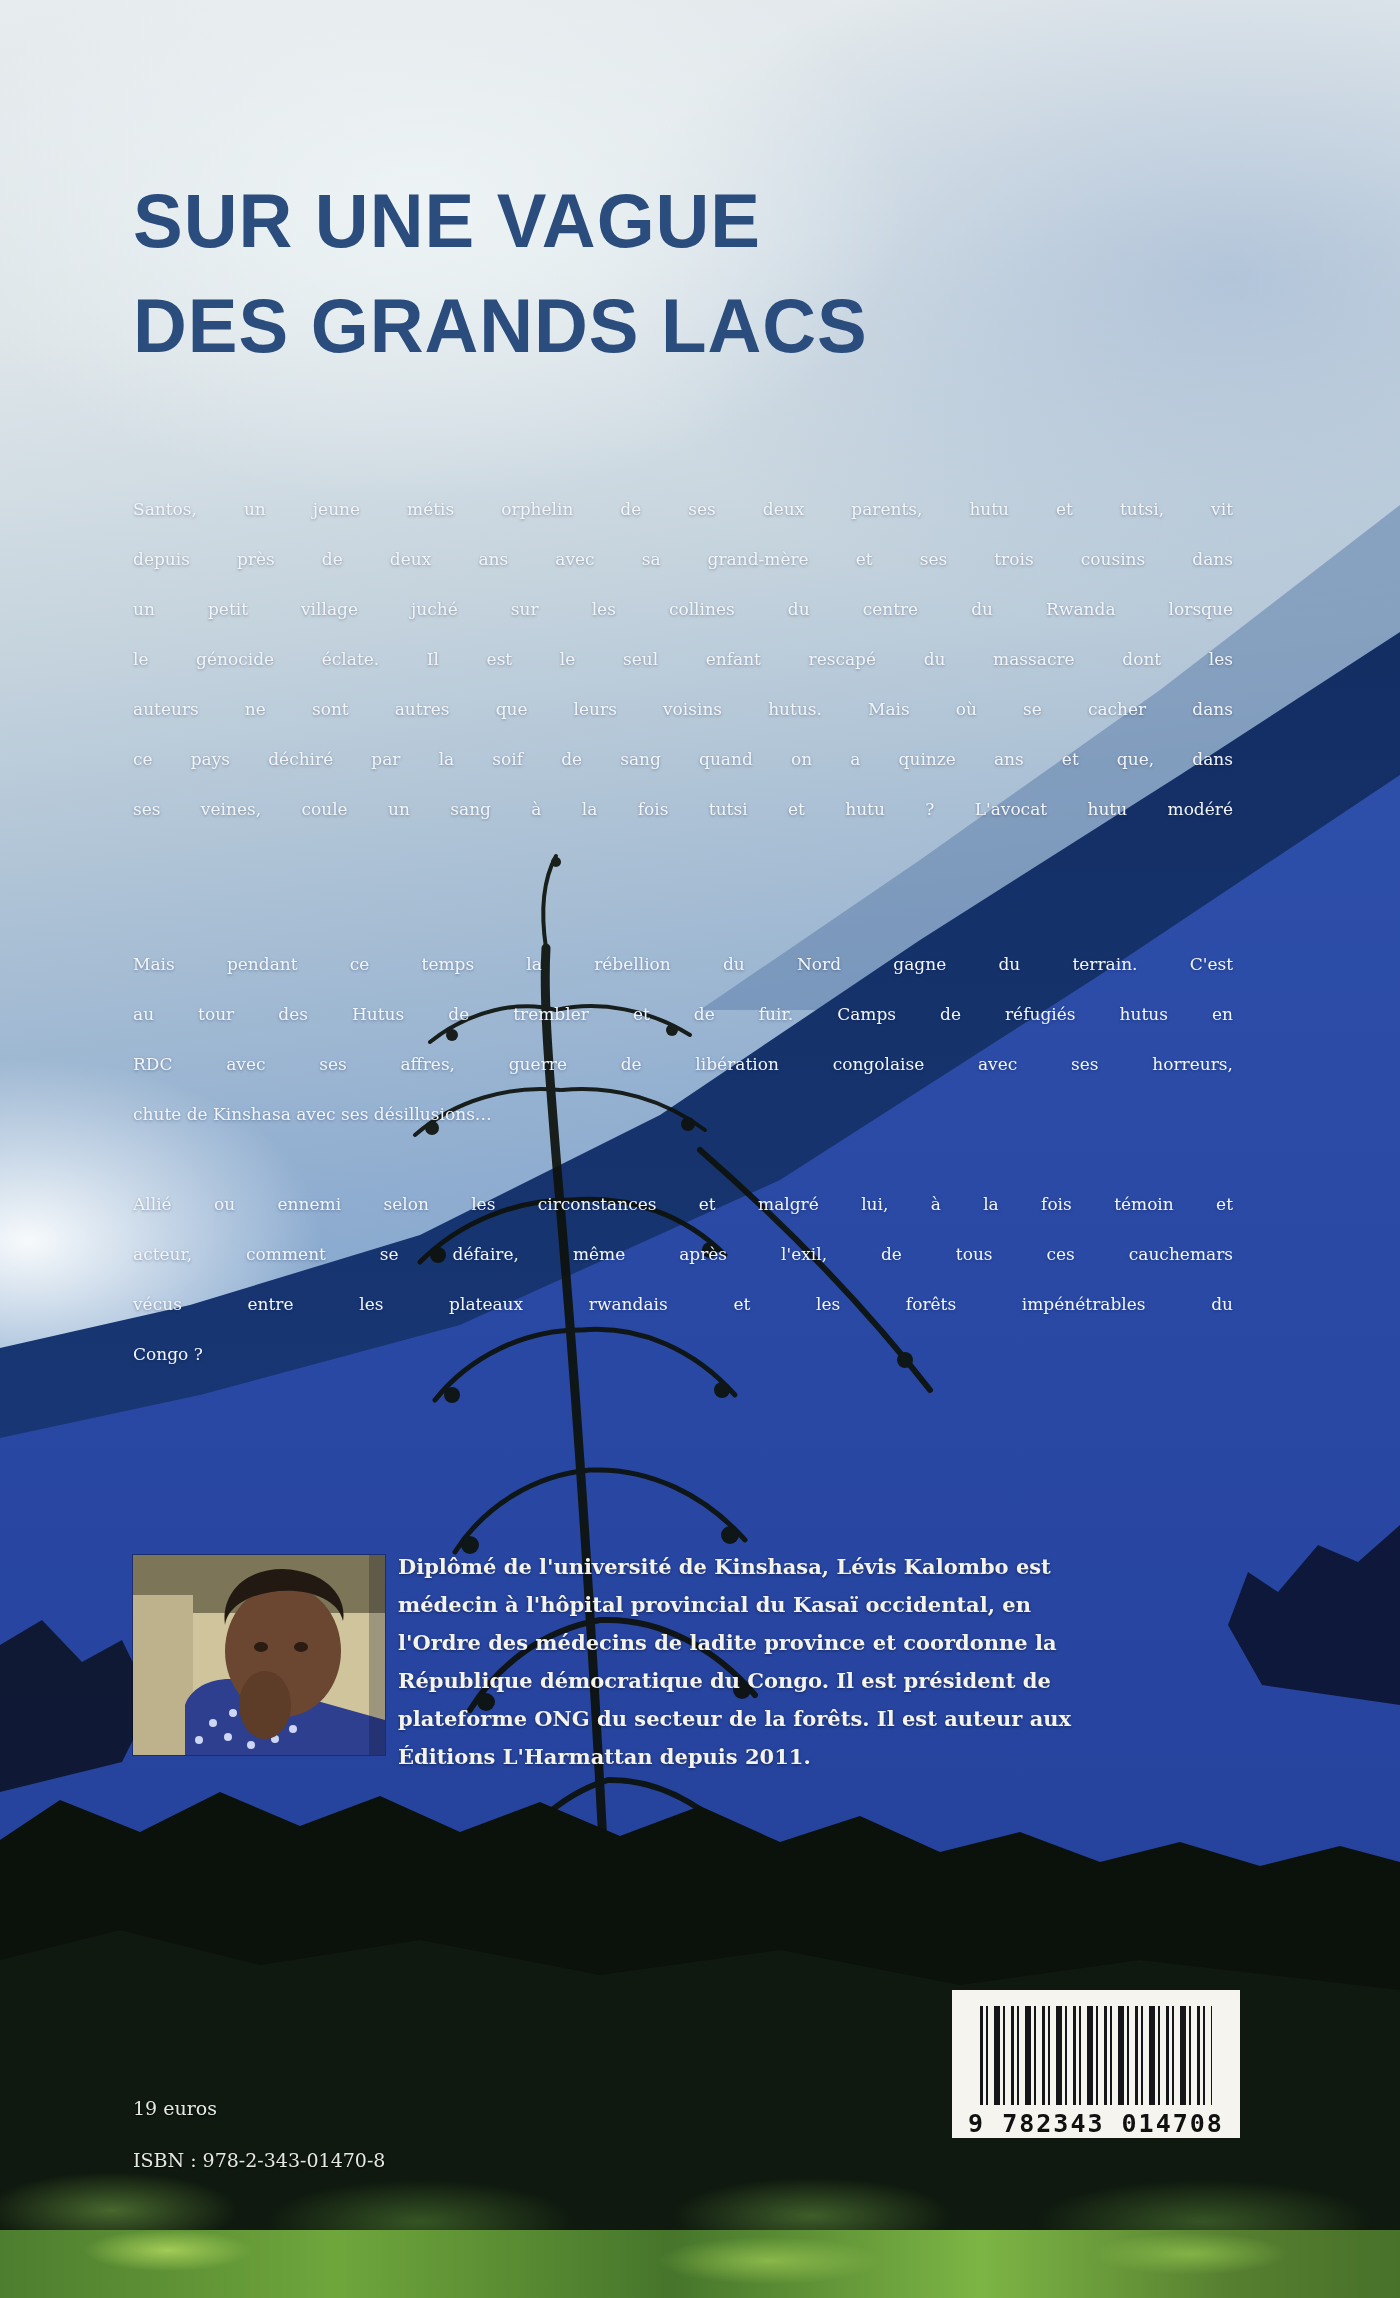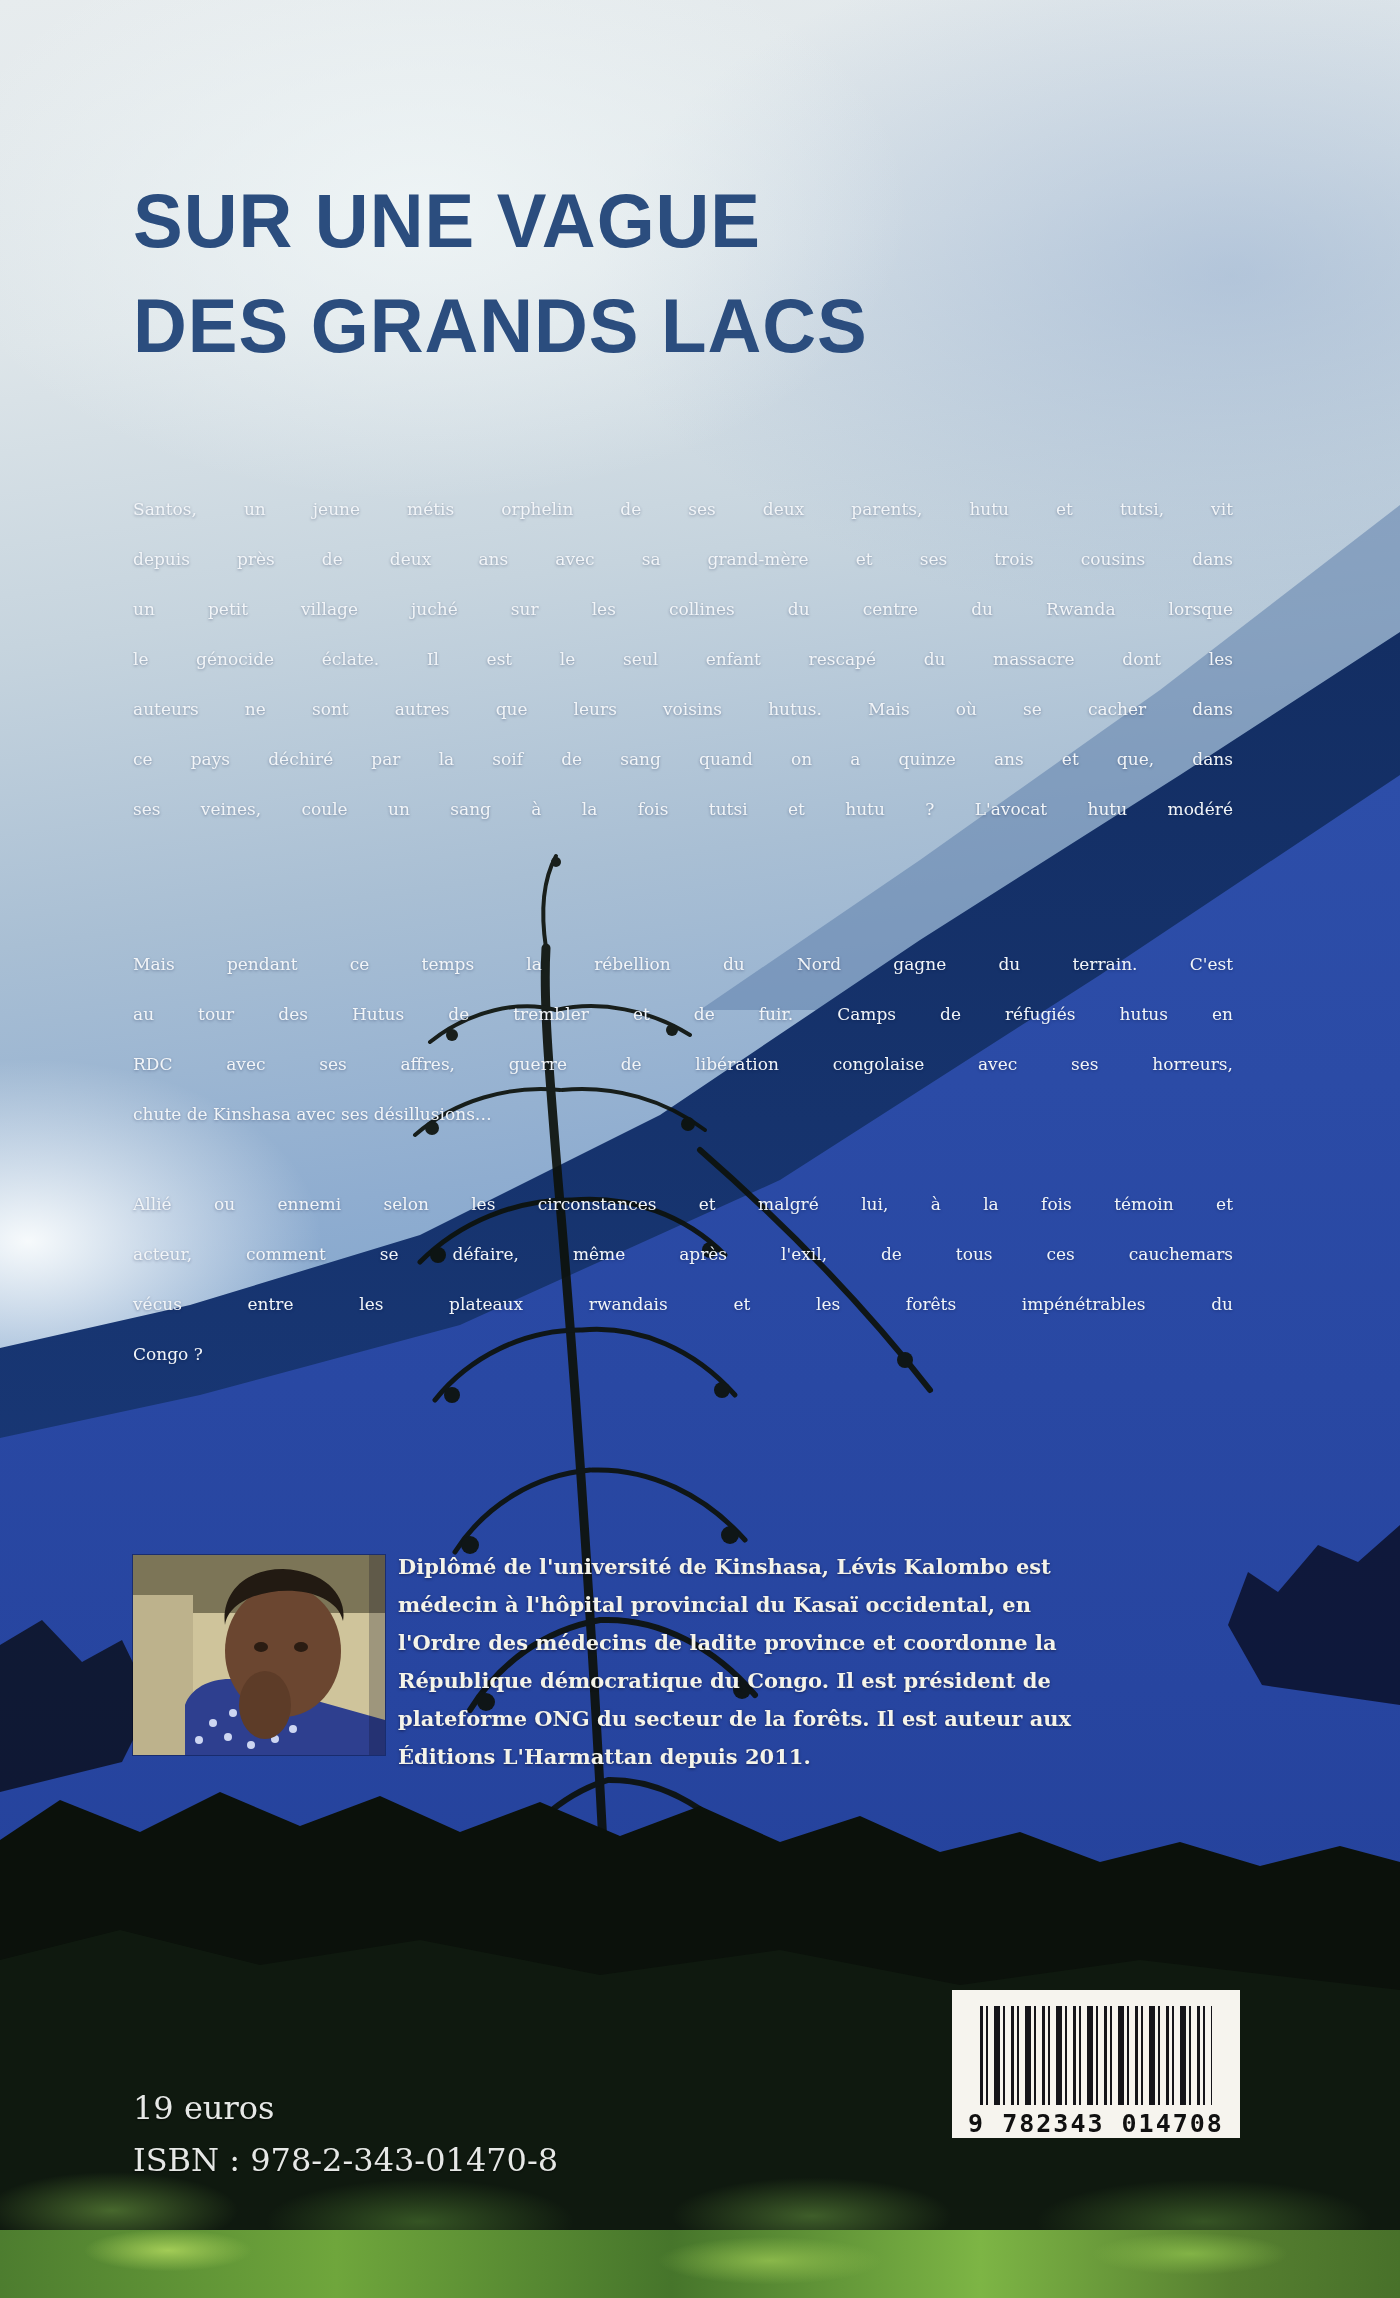--- a/index.html
+++ b/index.html
@@ -44,21 +44,21 @@
     font-size:17px;line-height:50px;text-shadow:0 1px 3px rgba(10,20,60,.35);}
   .p1{top:484px;} .p2{top:939px;} .p3{top:1179px;}
   .ln{text-align:justify;text-align-last:justify;}
   .ln.last{text-align-last:left;}
   .bio{
     position:absolute;left:398px;top:1548px;width:845px;
     font-size:21px;line-height:38px;font-weight:bold;color:#f4f3e9;
     text-shadow:0 1px 3px rgba(0,0,30,.5);
   }
   .price-block{position:absolute;left:133px;top:2082px;color:#e6e8e6;
-    font-size:32px;line-height:52px;text-shadow:0 1px 2px rgba(0,0,0,.6);}
+    font-size:19px;line-height:52px;text-shadow:0 1px 2px rgba(0,0,0,.6);}
   
   .photo{position:absolute;left:133px;top:1555px;width:252px;height:200px;
     box-shadow:0 0 0 1px rgba(0,0,20,.35);}
   
   .barcode-box{
     position:absolute;left:952px;top:1990px;width:288px;height:148px;
     background:#f6f4ee;display:flex;flex-direction:column;align-items:center;
     justify-content:flex-start;padding-top:16px;box-sizing:border-box;
   }
   .bars{

